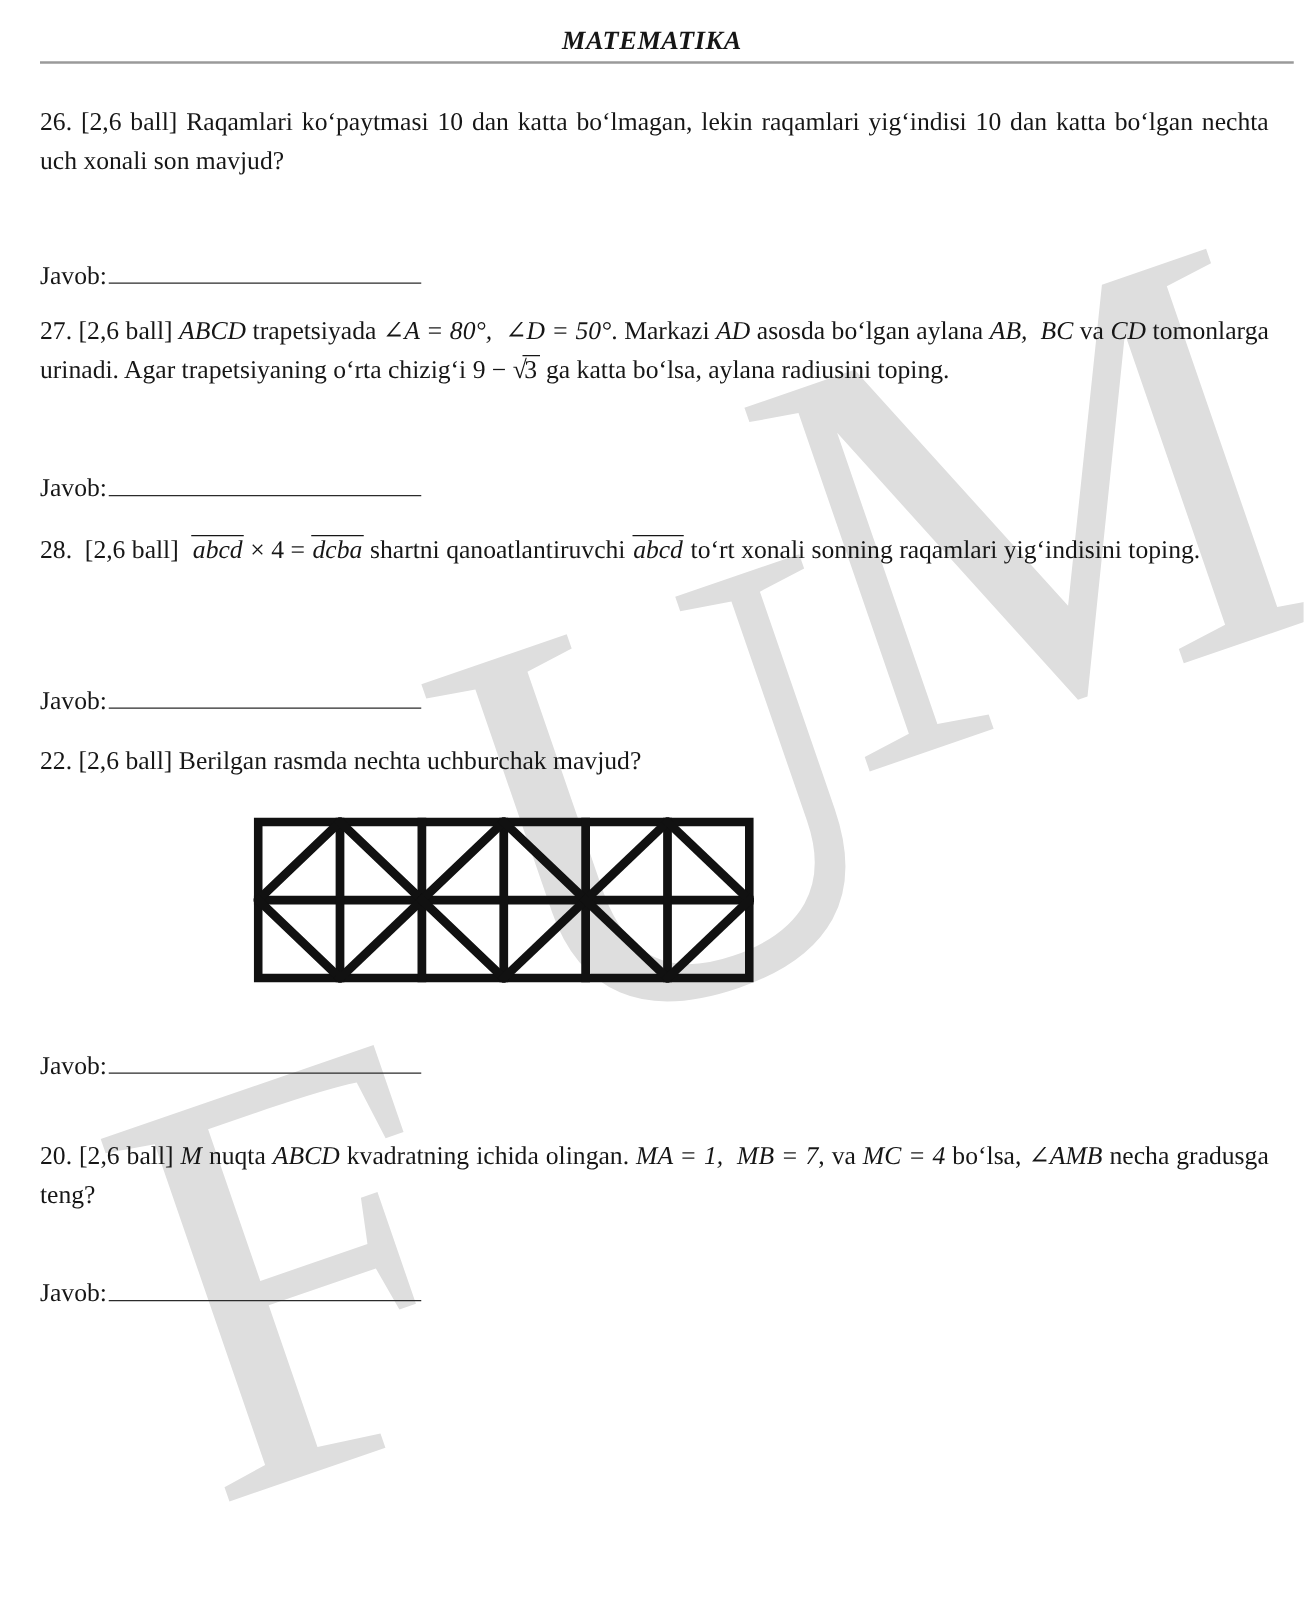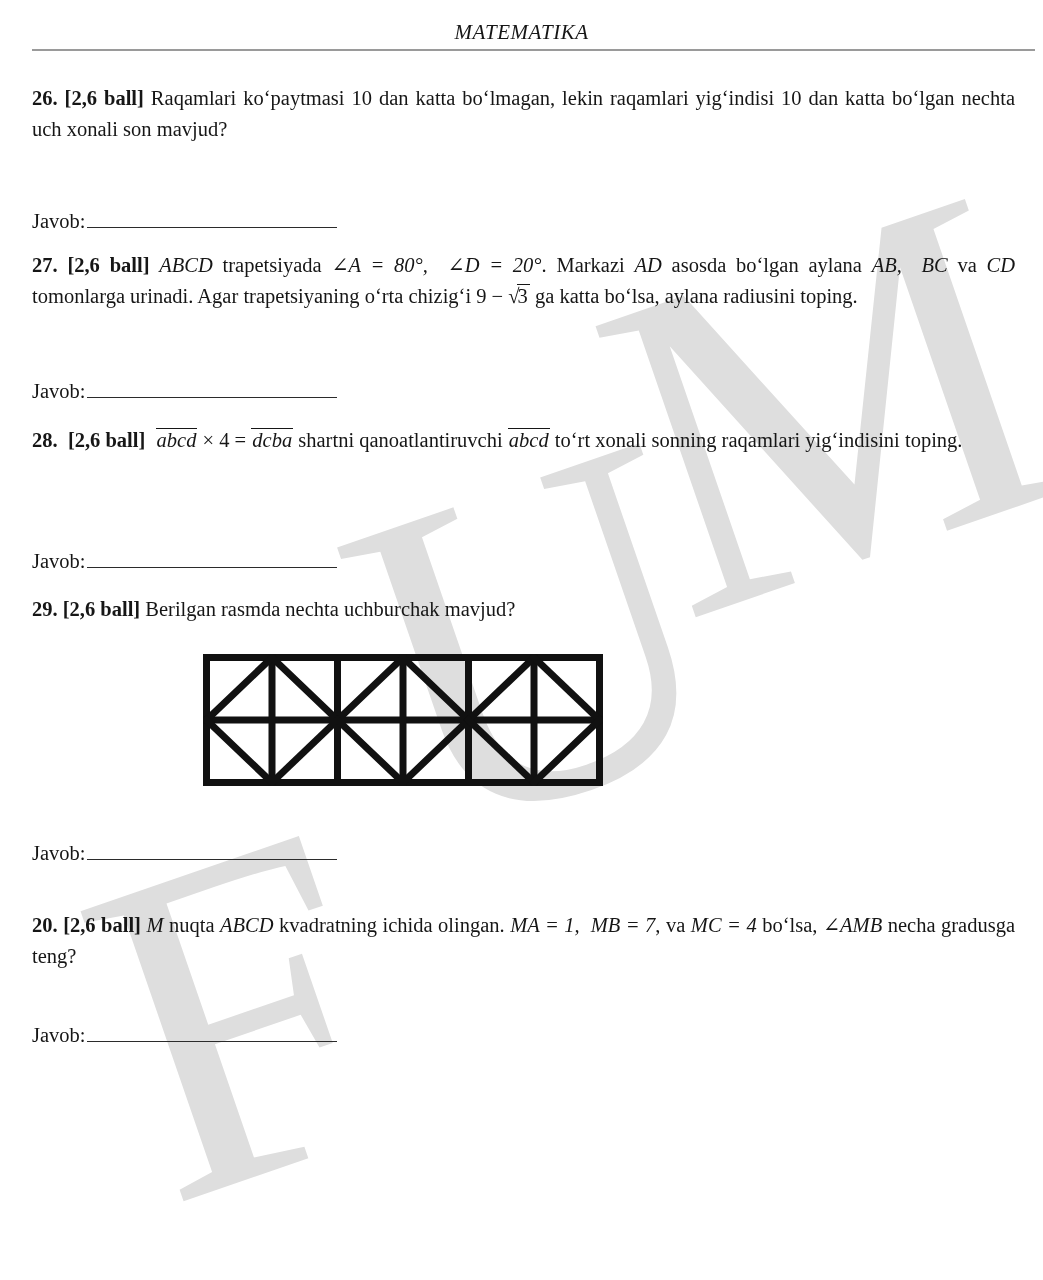--- a/index.html
+++ b/index.html
@@ -62,21 +62,21 @@
   }
 
   
   .header-title {
     position: absolute;
     left: 0;
     top: 20px;
     width: 1043px;
     text-align: center;
     font-style: italic;
-    font-weight: 400;
+    font-weight: 700;
     font-size: 21px;
     letter-spacing: 0.5px;
   }
   .header-rule {
     position: absolute;
     left: 32px;
     top: 49px;
     width: 1003px;
     height: 2px;
     background: #9a9a9a;
@@ -85,21 +85,21 @@
   
   .q {
     position: absolute;
     left: 32px;
     width: 983px;
     font-size: 20.5px;
     line-height: 31px;
     text-align: justify;
   }
   .q-num {
-    font-weight: bold;
+    font-weight: normal;
   }
   .mi {        
     font-style: italic;
     font-family: "Liberation Serif", "DejaVu Serif", serif;
   }
   .mn {        
     font-style: normal;
   }
   .ovl {       
     font-style: italic;
@@ -172,42 +172,42 @@
     </div>
 
     <div class="answer" style="top:208px;">
       <span>Javob:</span><span class="rule"></span>
     </div>
 
     <div class="q" style="top:250px;">
       <span class="q-num">27.</span>
       <span class="q-num">[2,6 ball]</span>
       <span class="mi">ABCD</span><span> trapetsiyada </span><span class="mi">∠A = 80°,</span>&nbsp;
-      <span class="mi">∠D = 20°</span><span>. Markazi </span><span class="mi">AD</span><span> asosda bo‘lgan aylana </span><span class="mi">AB,</span>&nbsp;
+      <span class="mi">∠D = 50°</span><span>. Markazi </span><span class="mi">AD</span><span> asosda bo‘lgan aylana </span><span class="mi">AB,</span>&nbsp;
       <span class="mi">BC</span><span> va</span>
       <span class="mi">CD</span><span> tomonlarga urinadi. Agar trapetsiyaning o‘rta chizig‘i 9 − </span><span class="sqrt"><span class="rad">√</span><span class="rnd">3</span></span><span> ga katta bo‘lsa, aylana radiusini toping.</span>
     </div>
 
     <div class="answer" style="top:378px;">
       <span>Javob:</span><span class="rule"></span>
     </div>
 
     <div class="q" style="top:425px; text-align: justify;">
       <span class="q-num">28.</span>&nbsp;
       <span class="q-num">[2,6 ball]</span>&nbsp;
       <span class="ovl">abcd</span><span class="mn"> × 4 = </span><span class="ovl">dcba</span><span> shartni  qanoatlantiruvchi </span><span class="ovl">abcd</span><span> to‘rt  xonali  sonning  raqamlari</span>
       <span>yig‘indisini toping.</span>
     </div>
 
     <div class="answer" style="top:548px;">
       <span>Javob:</span><span class="rule"></span>
     </div>
 
     <div class="q" style="top:594px;">
-      <span class="q-num">29.</span>
+      <span class="q-num">22.</span>
       <span class="q-num">[2,6 ball]</span>
       <span>Berilgan rasmda nechta uchburchak mavjud?</span>
     </div>
 
     <div class="figure-wrap">
       <svg width="400" height="132" viewBox="0 0 400 132">
         <g stroke="#111111" stroke-width="7" stroke-linecap="square" fill="none">
 
           <rect x="3.5" y="3.5" width="393" height="125"></rect>
 

